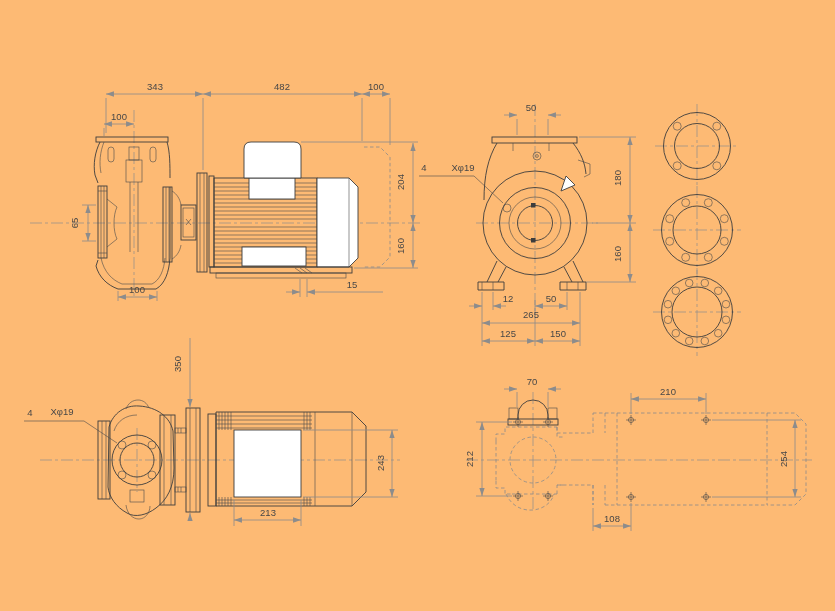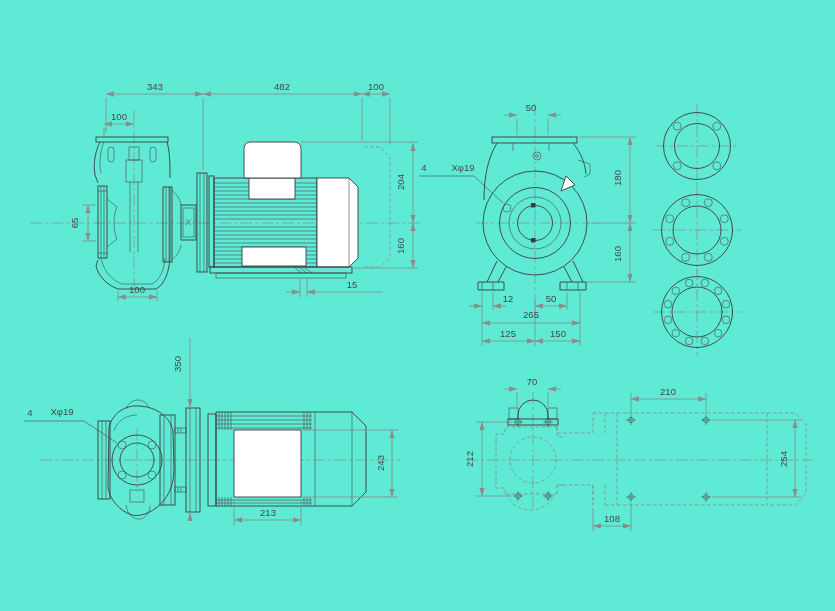--- a/index.html
+++ b/index.html
@@ -1,16 +1,16 @@
 <!DOCTYPE html>
 <html><head>
 <meta charset="utf-8">
 <style>
   html,body{margin:0;padding:0;background:#ffffff;}
-  .page{position:relative;width:835px;height:611px;background:#5eead4;overflow:hidden;
+  .page{position:relative;width:835px;height:611px;background:#fdba74;overflow:hidden;
         font-family:"Liberation Sans",sans-serif;}
   svg{display:block;}
   .ln  {stroke:#3d3d3d;fill:none;stroke-width:0.9;}
   .lnt {stroke:#4a4a4a;fill:none;stroke-width:0.6;}
   .wf  {fill:#ffffff;stroke:#3d3d3d;stroke-width:0.9;}
   .dim {stroke:#8c8c8c;fill:none;stroke-width:0.8;}
   .cl  {stroke:#8c8c8c;fill:none;stroke-width:0.7;stroke-dasharray:12 3 3 3;}
   .dsh {stroke:#8c8c8c;fill:none;stroke-width:0.8;stroke-dasharray:3.5 2.5;}
   text.d{font:9.5px "Liberation Sans",sans-serif;fill:#474747;text-anchor:middle;}
 </style>

